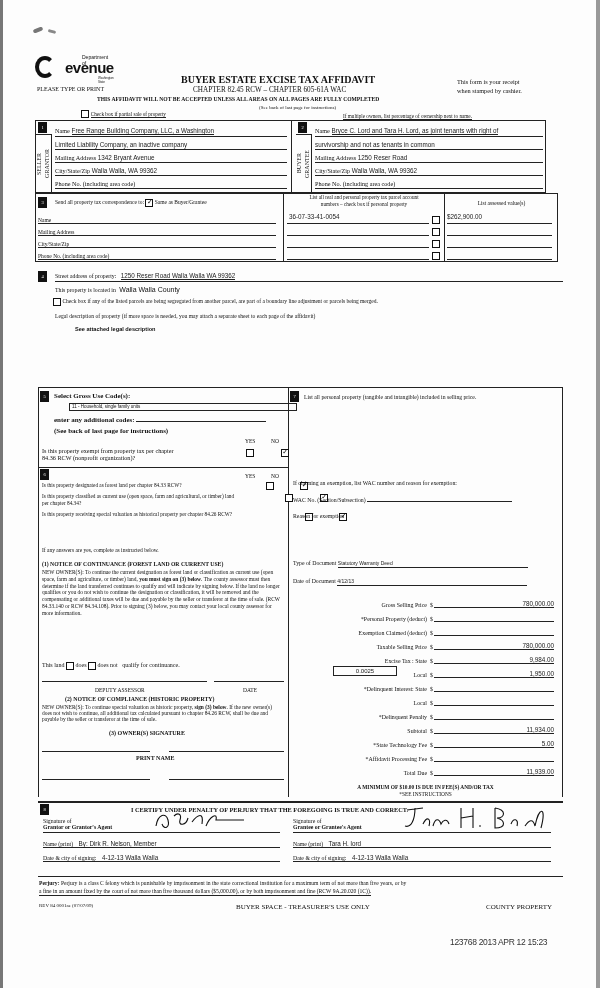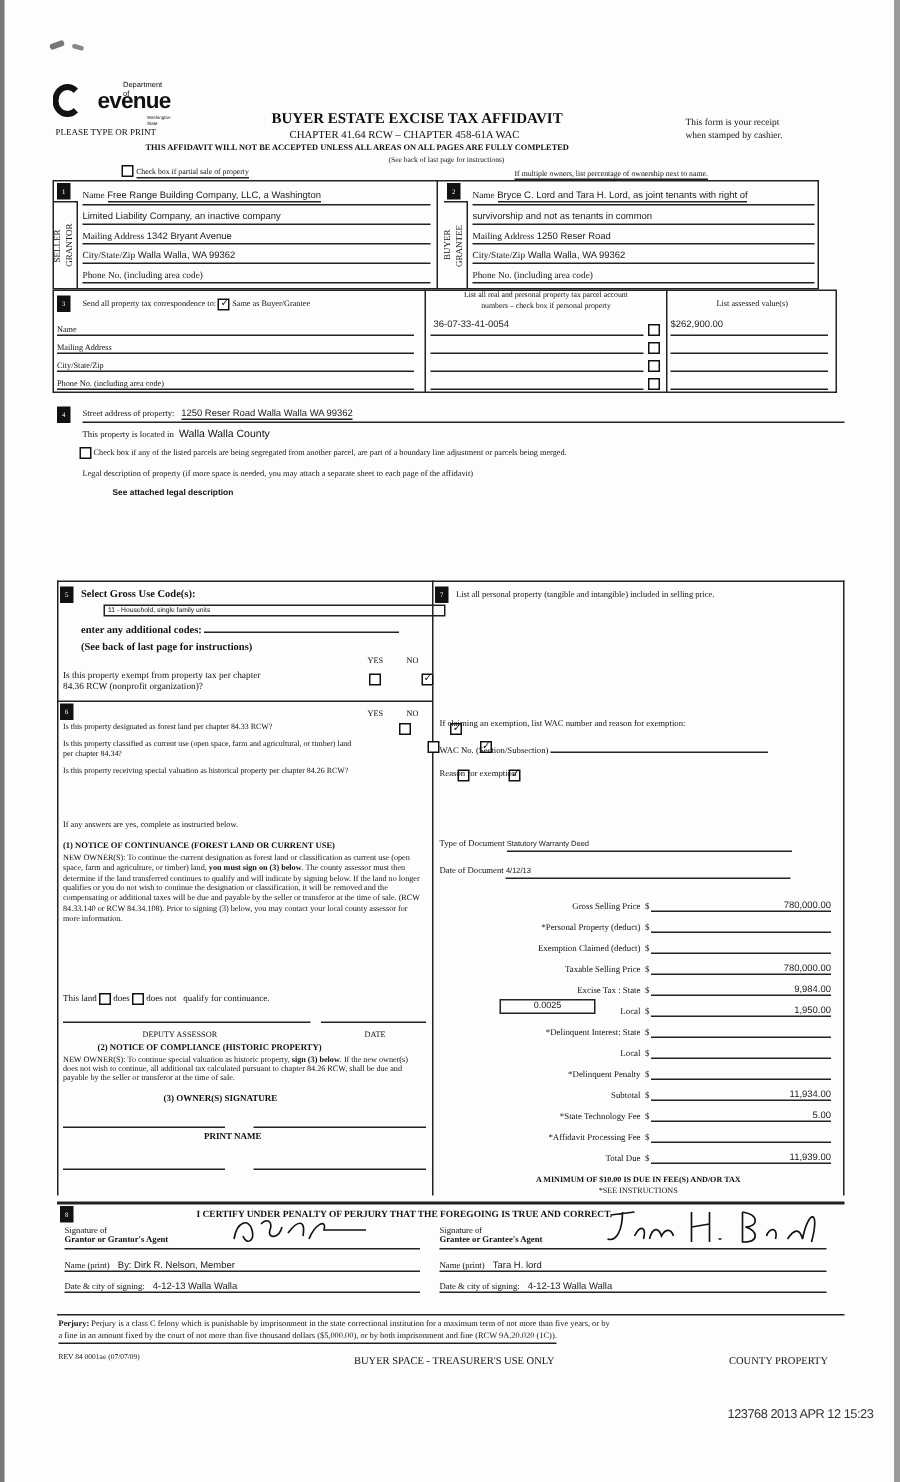--- a/index.html
+++ b/index.html
@@ -31,21 +31,21 @@
 
   
   <div class="abs" style="left:30px;top:52px;width:80px;height:30px;">
     <div class="abs" style="left:2px;top:4px;width:20px;height:22px;border:4px solid #111;border-radius:50%;border-right-color:transparent;"></div>
     <div class="abs sans" style="left:34px;top:2px;font-size:5px;">Department of</div>
     <div class="abs sans" style="left:17px;top:7px;font-size:15px;font-weight:bold;letter-spacing:-0.5px;">evenue</div>
     <div class="abs sans" style="left:50px;top:24px;font-size:3px;">Washington State</div>
   </div>
   <div class="abs" style="left:34px;top:86px;font-size:6px;">PLEASE TYPE OR PRINT</div>
   <div class="abs b" style="left:178px;top:74px;font-size:10px;">BUYER ESTATE EXCISE TAX AFFIDAVIT</div>
-  <div class="abs" style="left:190px;top:86px;font-size:7.2px;">CHAPTER 41.64 RCW – CHAPTER 458-61A WAC</div>
+  <div class="abs" style="left:190px;top:86px;font-size:7.2px;">CHAPTER 82.45 RCW – CHAPTER 605-61A WAC</div>
   <div class="abs" style="left:454px;top:78px;font-size:6.3px;">This form is your receipt</div>
   <div class="abs" style="left:454px;top:87px;font-size:6.3px;">when stamped by cashier.</div>
   <div class="abs b" style="left:94px;top:96px;font-size:5.6px;">THIS AFFIDAVIT WILL NOT BE ACCEPTED UNLESS ALL AREAS ON ALL PAGES ARE FULLY COMPLETED</div>
   <div class="abs" style="left:256px;top:105px;font-size:5px;">(See back of last page for instructions)</div>
   <div class="abs" style="left:78px;top:110px;">
     <span class="cb"></span>
     <span class="uline" style="font-size:5.2px;">Check box if partial sale of property</span>
   </div>
   <div class="abs uline" style="left:340px;top:113px;font-size:5.2px;">If multiple owners, list percentage of ownership next to name.</div>
 
@@ -343,15 +343,15 @@
   <div class="abs" style="left:35px;top:876px;width:525px;height:1px;background:#222;"></div>
 
   
   <div class="abs" style="left:36px;top:880px;width:525px;font-size:5.6px;line-height:7.5px;">
     <div><b>Perjury:</b><span> Perjury is a class C felony which is punishable by imprisonment in the state correctional institution for a maximum term of not more than five years, or by</span></div>
     <div class="uline" style="display:inline-block;">a fine in an amount fixed by the court of not more than five thousand dollars ($5,000.00), or by both imprisonment and fine (RCW 9A.20.020 (1C)).</div>
   </div>
   <div class="abs" style="left:36px;top:903px;font-size:5px;">REV 84 0001ae (07/07/09)</div>
   <div class="abs" style="left:233px;top:903px;font-size:7px;">BUYER SPACE - TREASURER'S USE ONLY</div>
   <div class="abs" style="left:483px;top:903px;font-size:7px;">COUNTY PROPERTY</div>
-  <div class="abs sans" style="left:467px;top:937px;font-size:8.5px;color:#333;letter-spacing:-0.3px;">123768 2013 APR 12 15:23</div>
+  <div class="abs sans" style="left:432px;top:937px;font-size:8.5px;color:#333;letter-spacing:-0.3px;">123768 2013 APR 12 15:23</div>
 
 </div>
 
 </body></html>

